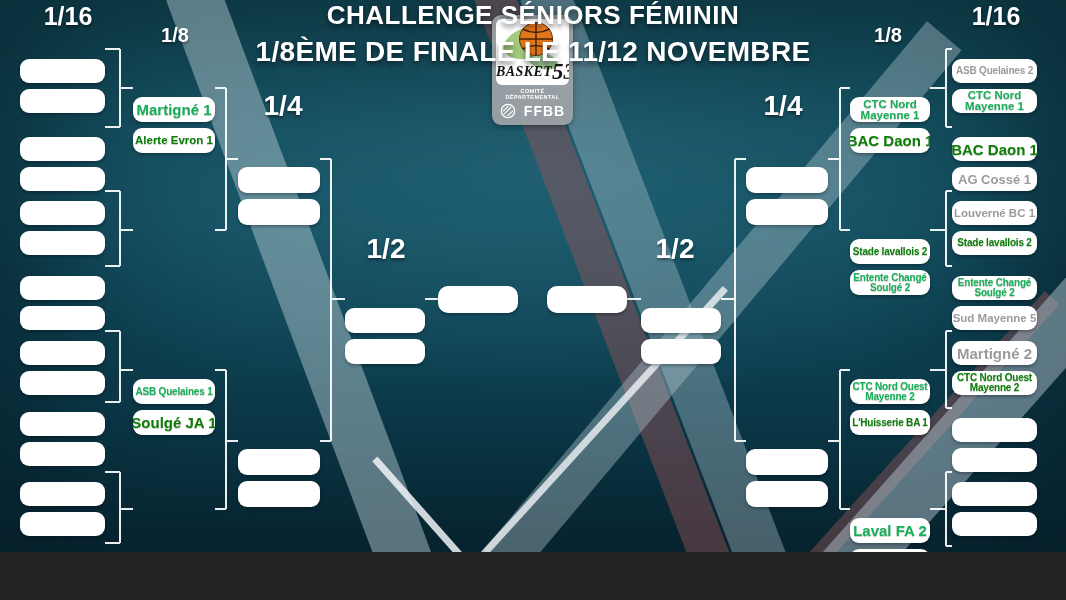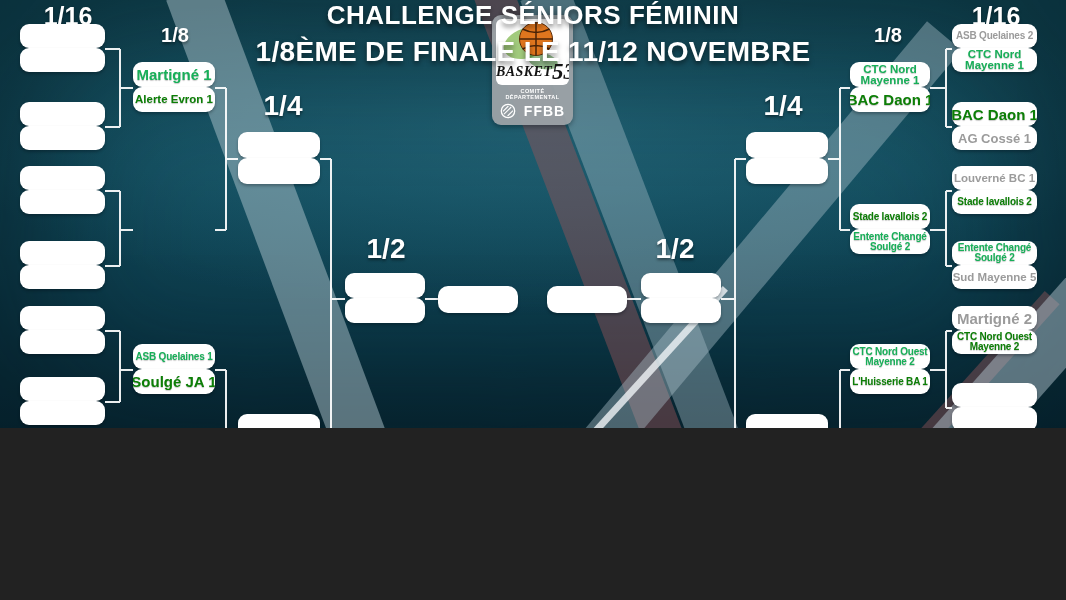--- a/index.html
+++ b/index.html
@@ -1,33 +1,33 @@
 <!DOCTYPE html>
 <html><head>
 <meta charset="utf-8">
 <style>
   html,body{margin:0;padding:0;background:#222;}
   #stage{
-    position:relative;width:1066px;height:428px;overflow:hidden;
+    position:relative;width:1066px;height:552px;overflow:hidden;
     font-family:"Liberation Sans", sans-serif;
     background:
       radial-gradient(90% 70% at 50% 30%, rgba(45,115,135,.55), rgba(0,0,0,0) 62%),
       linear-gradient(180deg,#13505f 0%,#114b5c 40%,#0c3b4b 75%,#092e3c 100%);
     box-shadow:inset 0 0 140px 50px rgba(3,20,28,.55);
   }
   
   .stripe{position:absolute;}
   
   .connectors{position:absolute;left:0;top:0;}
   
   .round-label{position:absolute;width:90px;text-align:center;color:#fff;font-weight:bold;
     text-shadow:0 2px 3px rgba(0,0,0,.45);}
   .rl-16{font-size:25px}.rl-8{font-size:20px}.rl-4{font-size:28px}.rl-2{font-size:28px}
   
-  .pair{position:absolute;display:flex;flex-direction:column;gap:0;}
+  .pair{position:absolute;display:flex;flex-direction:column;gap:6px;margin-top:35px;}
   .slot{background:#fff;border-radius:9px;display:flex;align-items:center;justify-content:center;
     overflow:hidden;box-shadow:0 2px 3px rgba(0,10,15,.3);}
   .w16{width:85px}.w8l{width:82px}.w8r{width:80px}.w4{width:82px}.w2{width:80px}
   .s16{height:24px}.s8{height:25px}.s4{height:26px}.s2{height:25px}
   .final{position:absolute;width:80px;height:27px;border-radius:10px;}
   .slot span{display:block;font-weight:bold;text-align:center;padding:0 1px;}
   .nw{white-space:nowrap}
   .fs-xs{font-size:10px;line-height:10px;letter-spacing:-.2px}
   .fs-sm{font-size:11.5px;line-height:11px}
   .fs-md{font-size:13px;line-height:13px}

